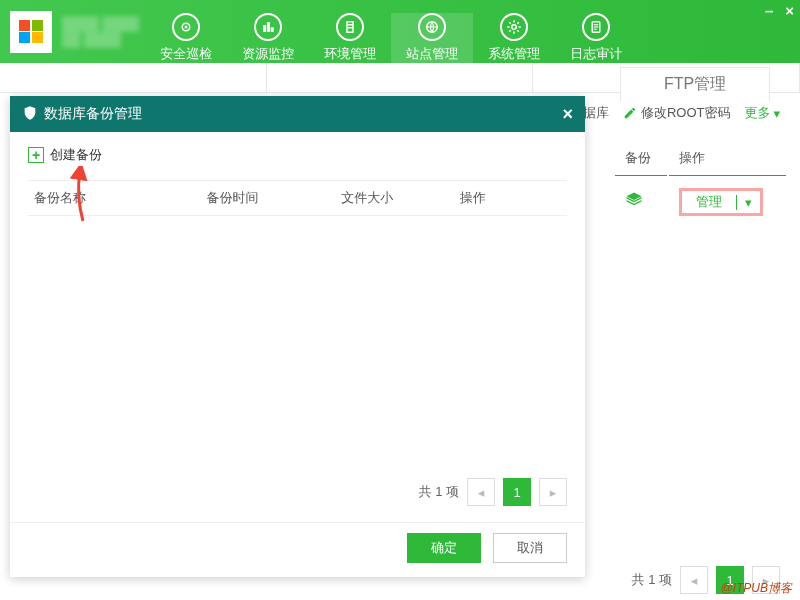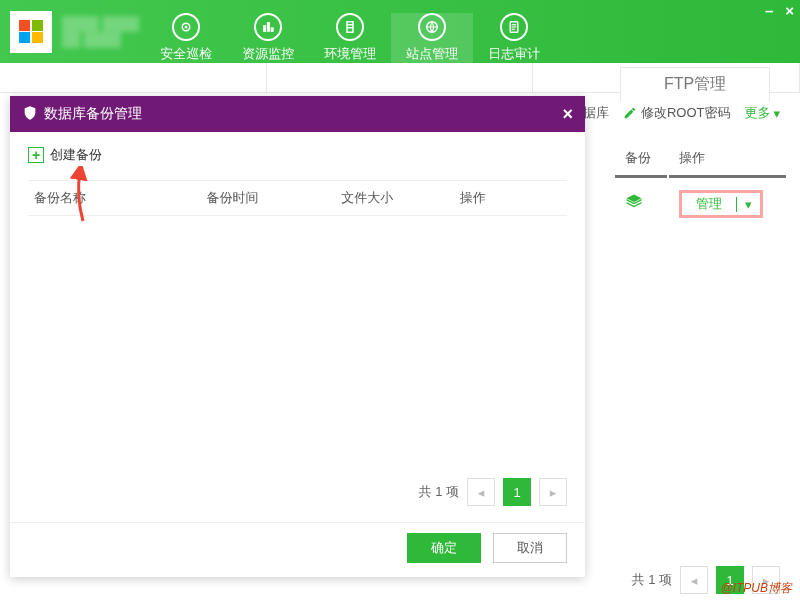--- a/index.html
+++ b/index.html
@@ -23,34 +23,34 @@
 
 .main { background: #fff; position: absolute; left: 0; top: 93px; right: 0; bottom: 0; }
 
 .side-top { position: absolute; right: 20px; top: 0; height: 40px; display: flex; align-items: center; gap: 14px; font-size: 13px; color: #555; }
 .rootedit { display: flex; align-items: center; gap: 4px; cursor: pointer; }
 .more { display: flex; align-items: center; gap: 3px; color: #2eb939; cursor: pointer;}
 
 .ftp-tab { position: absolute; top: -26px; right: 30px; width:150px; text-align:center; color:#777; font-size:16px; padding:6px 8px; border:1px solid #e8e8e8; border-bottom:none; background:#fff;}
 
 .mtable { position: absolute; right: 12px; top: 46px; width: 175px; font-size: 13px; }
-.mtable th { font-weight: normal; color: #555; padding: 8px 10px; text-align: left; border-bottom: 3px solid #737373; }
+.mtable th { font-weight: normal; color: #555; padding: 8px 10px; text-align: left; border-bottom: 1px solid #737373; }
 .mtable td { padding: 10px; vertical-align: middle; }
 .iconstack { color: #2eb939; font-size: 16px; }
 .mgr-btn { border: 3px solid #fca5a5; color: #2eb939; display: inline-flex; height: 28px; align-items:center; }
 .mgr-btn span { padding: 0 14px; cursor:pointer; }
 .mgr-btn .dd { border-left: 1px solid #2eb939; padding: 0 8px; }
 
 .main-footer { position: absolute; bottom: 6px; right: 20px; display: flex; align-items: center; gap: 8px; font-size: 13px; color: #666; }
 .pg { width: 28px; height: 28px; border: 1px solid #ddd; display:flex; align-items:center; justify-content:center; cursor:pointer; color:#bbb; }
 .pg.active { background: #2eb939; border-color: #2eb939; color: #fff; }
 .watermark { position:absolute; bottom:3px; right:8px; color:#c2410c; font-size:12px; font-style:italic;}
 
 .dialog { position: absolute; left: 10px; top: 3px; width: 575px; background:#fff; box-shadow: 0 2px 10px rgba(0,0,0,0.2); }
-.dlg-head { background: #701a75; color: #fff; height: 36px; display:flex; align-items:center; padding: 0 12px; font-size: 14px; }
+.dlg-head { background: #0f766e; color: #fff; height: 36px; display:flex; align-items:center; padding: 0 12px; font-size: 14px; }
 .dlg-head .shield { margin-right: 6px; }
 .dlg-head .close { margin-left: auto; font-size: 18px; cursor:pointer; font-weight:bold; }
 
 .dlg-body { padding: 14px 18px 0 18px; }
 .create { display:flex; align-items:center; gap:6px; font-size:13px; color:#333; cursor:pointer; position:relative; }
 .plus { width:16px; height:16px; border:1px solid #2eb939; color:#2eb939; display:flex; align-items:center; justify-content:center; font-weight:bold; font-size:14px; line-height:1; }
 .arrow { position:absolute; left:40px; top:20px; }
 
 .dtable { width: 100%; margin-top: 16px; font-size:13px; border-collapse: collapse; }
 .dtable th { text-align:left; font-weight:normal; color:#555; padding:8px 6px; border-top:1px solid #eee; border-bottom:1px solid #eee; }
@@ -106,20 +106,29 @@
         <span>环境管理</span>
       </div>
       <div class="nav-item active">
         <div class="nav-icon">
           <svg width="18" height="18" viewBox="0 0 24 24">
             <circle cx="12" cy="12" r="7" fill="none" stroke-width="2"></circle>
             <path d="M5 12h14M12 5a14 14 0 010 14M12 5a14 14 0 000 14" fill="none" stroke-width="1.5"></path>
           </svg>
         </div>
         <span>站点管理</span>
+      </div>
+      <div class="nav-item">
+        <div class="nav-icon">
+          <svg width="18" height="18" viewBox="0 0 24 24">
+            <circle cx="12" cy="12" r="3" fill="none" stroke-width="2"></circle>
+            <path d="M12 3v3M12 18v3M3 12h3M18 12h3M5.6 5.6l2 2M16.4 16.4l2 2M18.4 5.6l-2 2M7.6 16.4l-2 2" stroke-width="2"></path>
+          </svg>
+        </div>
+        <span>系统管理</span>
       </div>
       <div class="nav-item">
         <div class="nav-icon">
           <svg width="18" height="18" viewBox="0 0 24 24">
             <rect x="7" y="5" width="10" height="14" rx="1" fill="none" stroke-width="2"></rect>
             <line x1="9" y1="9" x2="15" y2="9" stroke-width="1.5"></line>
             <line x1="9" y1="12" x2="15" y2="12" stroke-width="1.5"></line>
             <line x1="9" y1="15" x2="13" y2="15" stroke-width="1.5"></line>
           </svg>
         </div>

